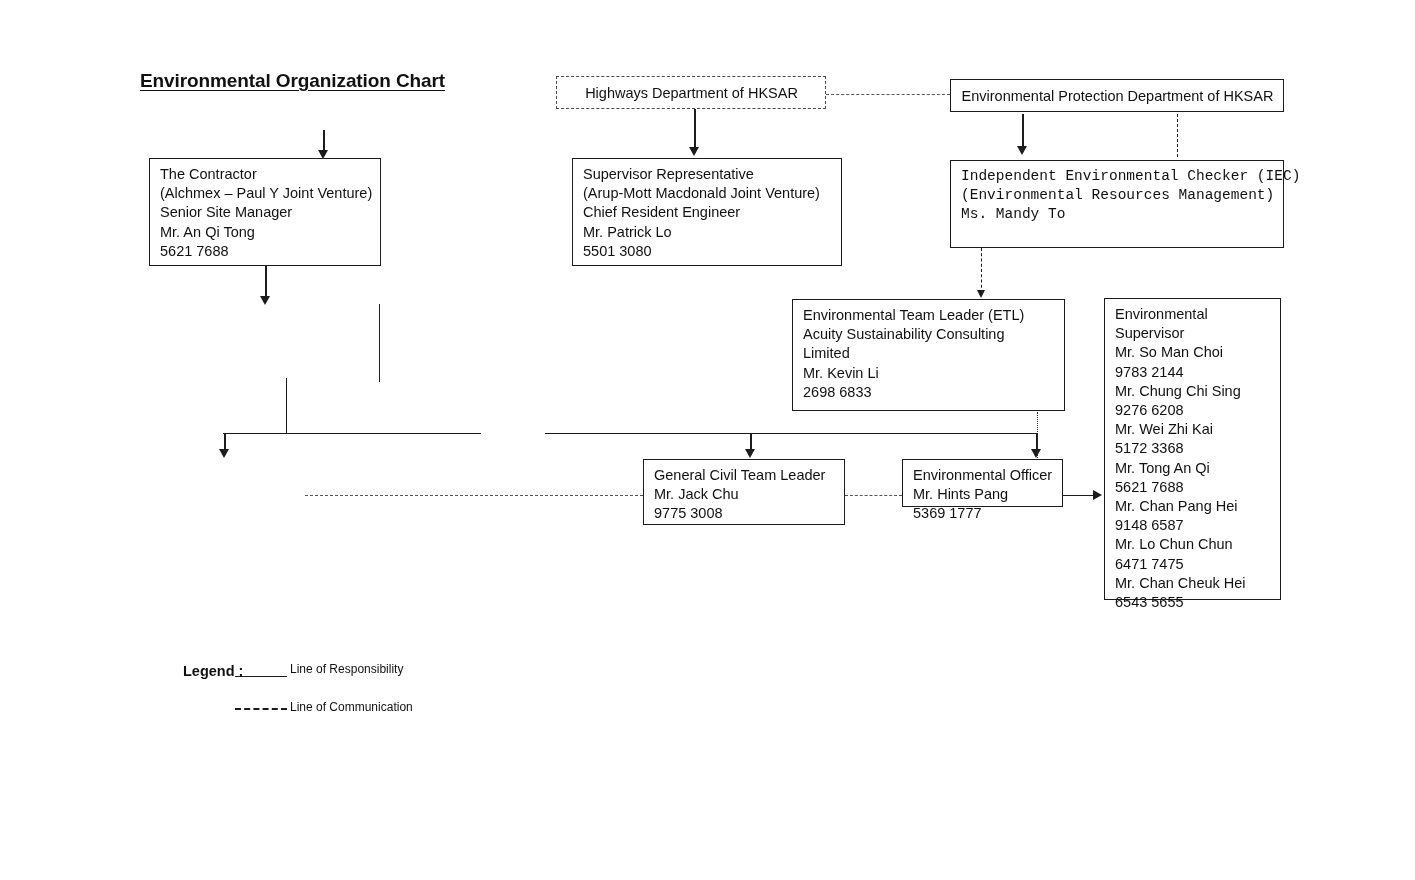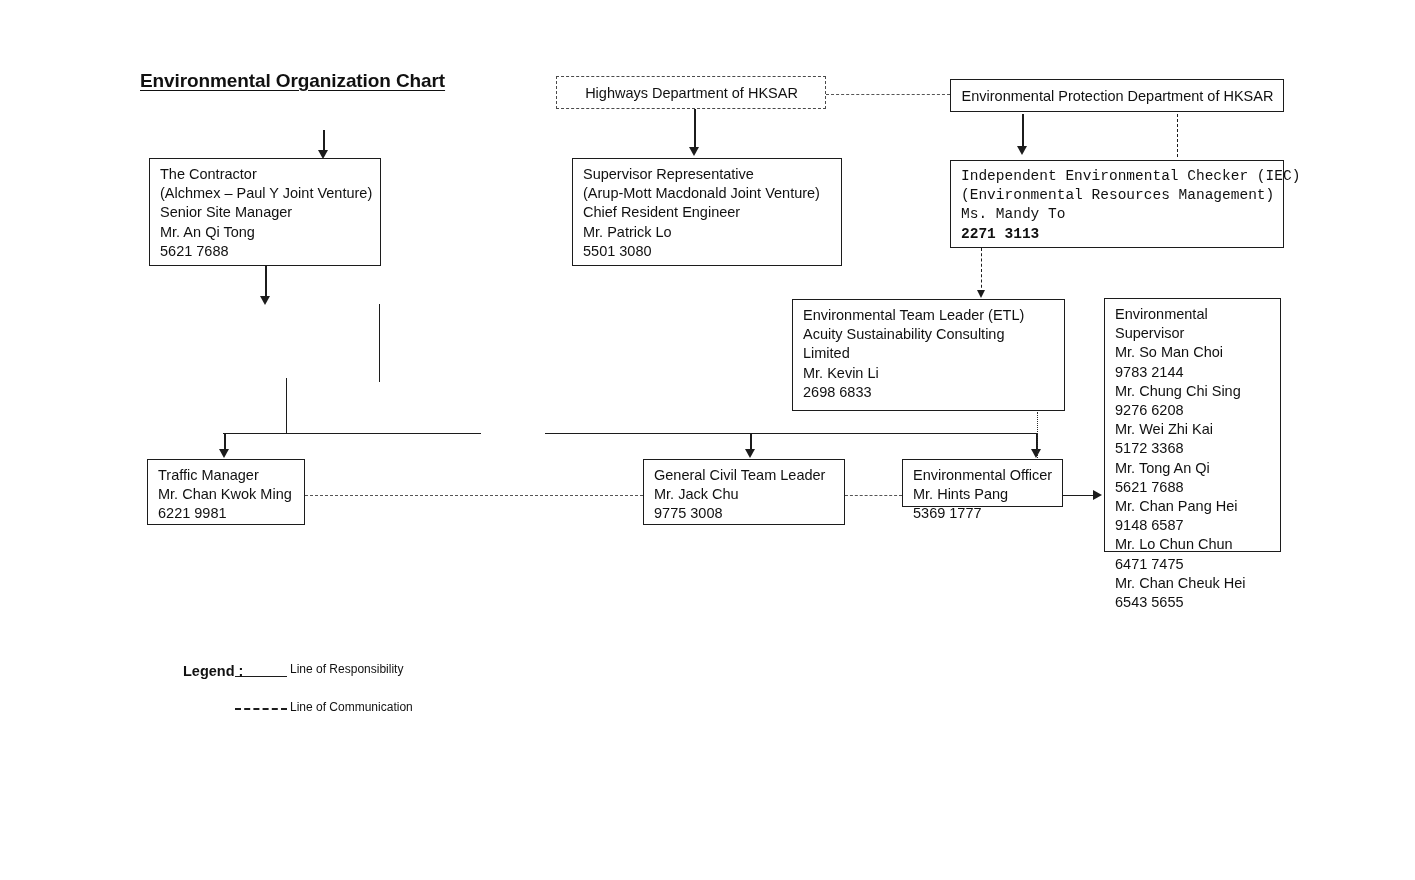--- a/index.html
+++ b/index.html
@@ -196,56 +196,50 @@
     <span class="line">(Arup-Mott Macdonald Joint Venture)</span>
     <span class="line">Chief Resident Engineer</span>
     <span class="line">Mr. Patrick Lo</span>
     <span class="line">5501 3080</span>
   </div>
 
   <div class="node" style="left:950px; top:152px; width:334px; height:88px;font-family:Liberation Mono, monospace;">
     <span class="line">Independent Environmental Checker (IEC)</span>
     <span class="line">(Environmental Resources Management)</span>
     <span class="line">Ms. Mandy To</span>
-    <span class="line bold">2271 3113</span>
   </div>
 
 
   <div class="node" style="left:792px; top:291px; width:273px; height:112px;">
     <span class="line">Environmental Team Leader (ETL)</span>
     <span class="line">Acuity Sustainability Consulting</span>
     <span class="line">Limited</span>
     <span class="line">Mr. Kevin Li</span>
     <span class="line">2698 6833</span>
   </div>
 
-  <div class="node" style="left:1104px; top:290px; width:177px; height:254px;">
+  <div class="node" style="left:1104px; top:290px; width:177px; height:302px;">
     <span class="line">Environmental</span>
     <span class="line">Supervisor</span>
     <span class="line">Mr. So Man Choi</span>
     <span class="line">9783 2144</span>
     <span class="line">Mr. Chung Chi Sing</span>
     <span class="line">9276 6208</span>
     <span class="line">Mr. Wei Zhi Kai</span>
     <span class="line">5172 3368</span>
     <span class="line">Mr. Tong An Qi</span>
     <span class="line">5621 7688</span>
     <span class="line">Mr. Chan Pang Hei</span>
     <span class="line">9148 6587</span>
     <span class="line">Mr. Lo Chun Chun</span>
     <span class="line">6471 7475</span>
     <span class="line">Mr. Chan Cheuk Hei</span>
     <span class="line">6543 5655</span>
   </div>
 
-  <div class="node" style="left:147px; top:451px; width:158px; height:66px;">
-    <span class="line">Traffic Manager</span>
-    <span class="line">Mr. Chan Kwok Ming</span>
-    <span class="line">6221 9981</span>
-  </div>
 
   <div class="node" style="left:643px; top:451px; width:202px; height:66px;">
     <span class="line">General Civil Team Leader</span>
     <span class="line">Mr. Jack Chu</span>
     <span class="line">9775 3008</span>
   </div>
 
   <div class="node" style="left:902px; top:451px; width:161px; height:48px;">
     <span class="line">Environmental Officer</span>
     <span class="line">Mr. Hints Pang</span>

